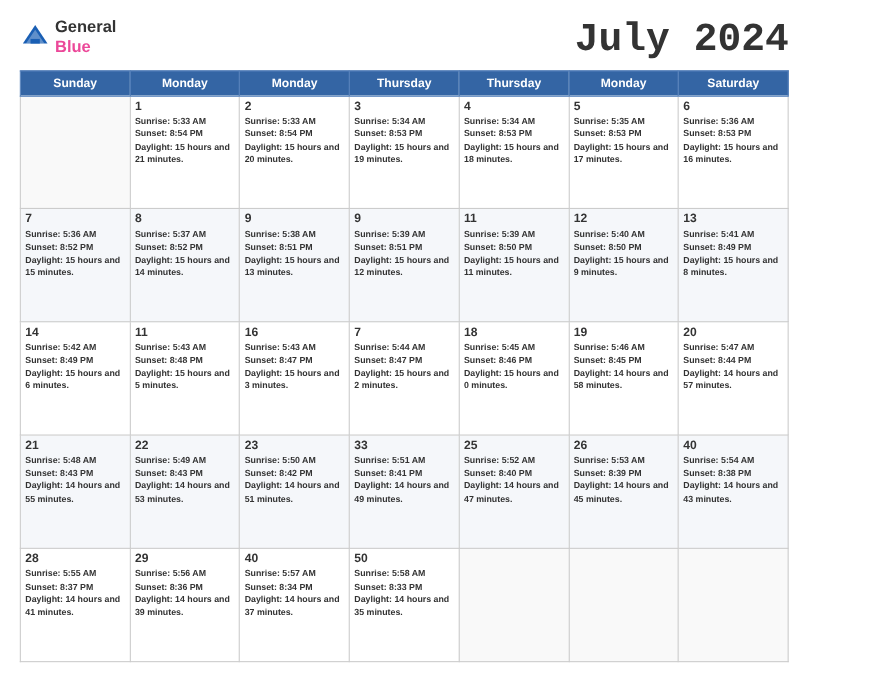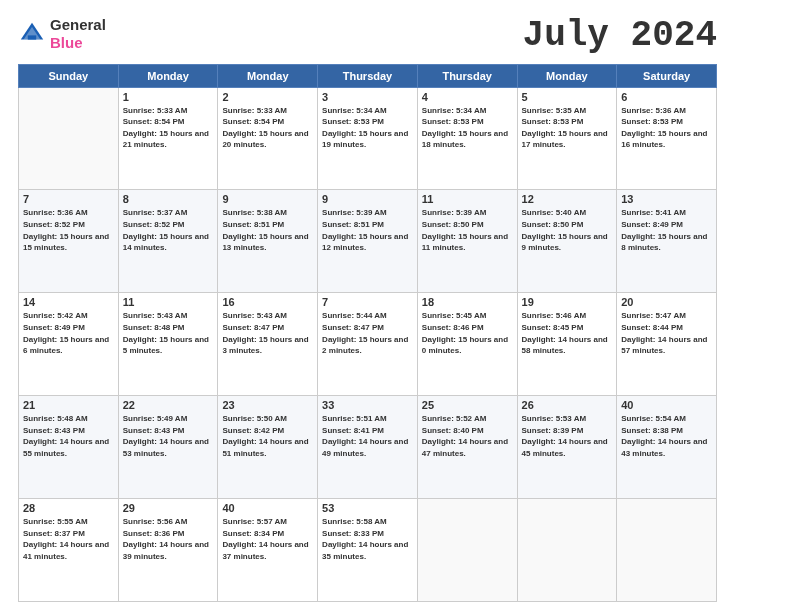--- a/index.html
+++ b/index.html
@@ -263,21 +263,21 @@
           </td>
           <td>
             <span class="day-num">29</span>
             <div class="day-info">Sunrise: 5:56 AM<br>Sunset: 8:36 PM<br>Daylight: 14 hours and 39 minutes.</div>
           </td>
           <td>
             <span class="day-num">40</span>
             <div class="day-info">Sunrise: 5:57 AM<br>Sunset: 8:34 PM<br>Daylight: 14 hours and 37 minutes.</div>
           </td>
           <td>
-            <span class="day-num">53</span>
+            <span class="day-num">50</span>
             <div class="day-info">Sunrise: 5:58 AM<br>Sunset: 8:33 PM<br>Daylight: 14 hours and 35 minutes.</div>
           </td>
           <td class="empty"></td>
           <td class="empty"></td>
           <td class="empty"></td>
         </tr>
       </tbody>
   </table>
 </div>
 

